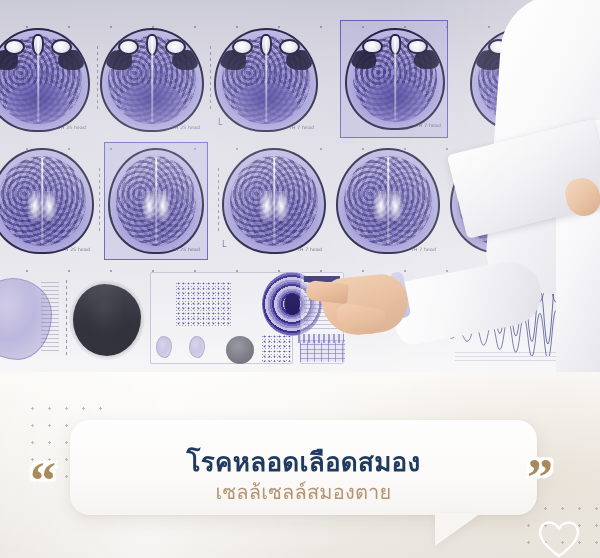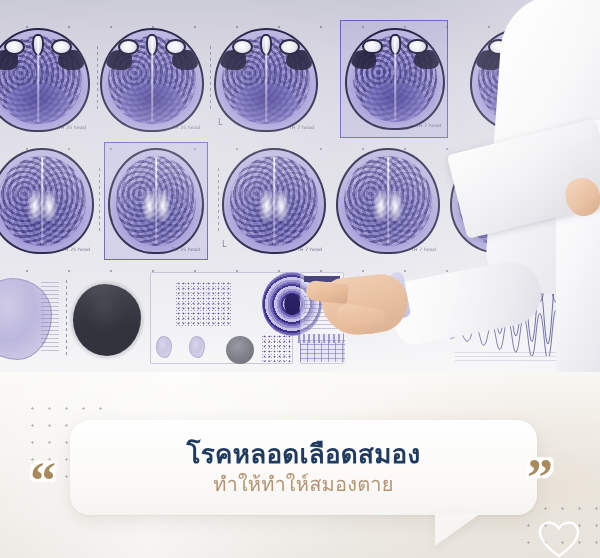--- a/index.html
+++ b/index.html
@@ -225,21 +225,21 @@
     box-shadow:0 6px 18px rgba(120,110,95,0.13), 0 1px 3px rgba(120,110,95,0.08);
   }
   .tail {
     position:absolute; left:435px; top:513px;
     width:0; height:0;
     border-left:46px solid #f7f5f2;
     border-bottom:33px solid transparent;
     filter:drop-shadow(0 3px 4px rgba(120,110,95,0.10));
   }
   .bubble-text {
-    position:absolute; left:0; top:0; width:100%; height:100%;
+    position:absolute; left:0; top:8px; width:100%; height:100%;
     display:flex; flex-direction:column; align-items:center; justify-content:center;
     gap:3px;
   }
   .headline {
     font-family:"Liberation Sans", sans-serif;
     font-size:26px; font-weight:bold; color:#1e3a5f;
     letter-spacing:.3px; line-height:1.18; white-space:nowrap;
   }
   .subline {
     font-family:"Liberation Sans", sans-serif;
@@ -458,21 +458,21 @@
 <div class="lower">
   <div class="lower-sheen"></div>
 </div>
 
 <div class="dotgrid" style="left:24px; top:400px; width:86px; height:86px;"></div>
 <div class="dotgrid" style="left:520px; top:500px; width:78px; height:58px;"></div>
 
 <div class="bubble">
   <div class="bubble-text">
     <div class="headline">โรคหลอดเลือดสมอง</div>
-    <div class="subline">ทำให้ทำให์สมองตาย</div>
+    <div class="subline">เซลล้เซลล์สมองตาย</div>
   </div>
 </div>
 <div class="tail"></div>
 
 <div class="quote quote-open">“</div>
 <div class="quote quote-close">”</div>
 
 <div class="heart">
   <svg width="44" height="40" viewBox="0 0 44 40">
     <path d="M22 36 C8 26 3 18 3 12 C3 6 7.5 2.5 12 2.5 C16 2.5 19.5 5 22 8.5 C24.5 5 28 2.5 32 2.5 C36.5 2.5 41 6 41 12 C41 18 36 26 22 36 Z" fill="none" stroke="#ffffff" stroke-width="2.4"></path>

